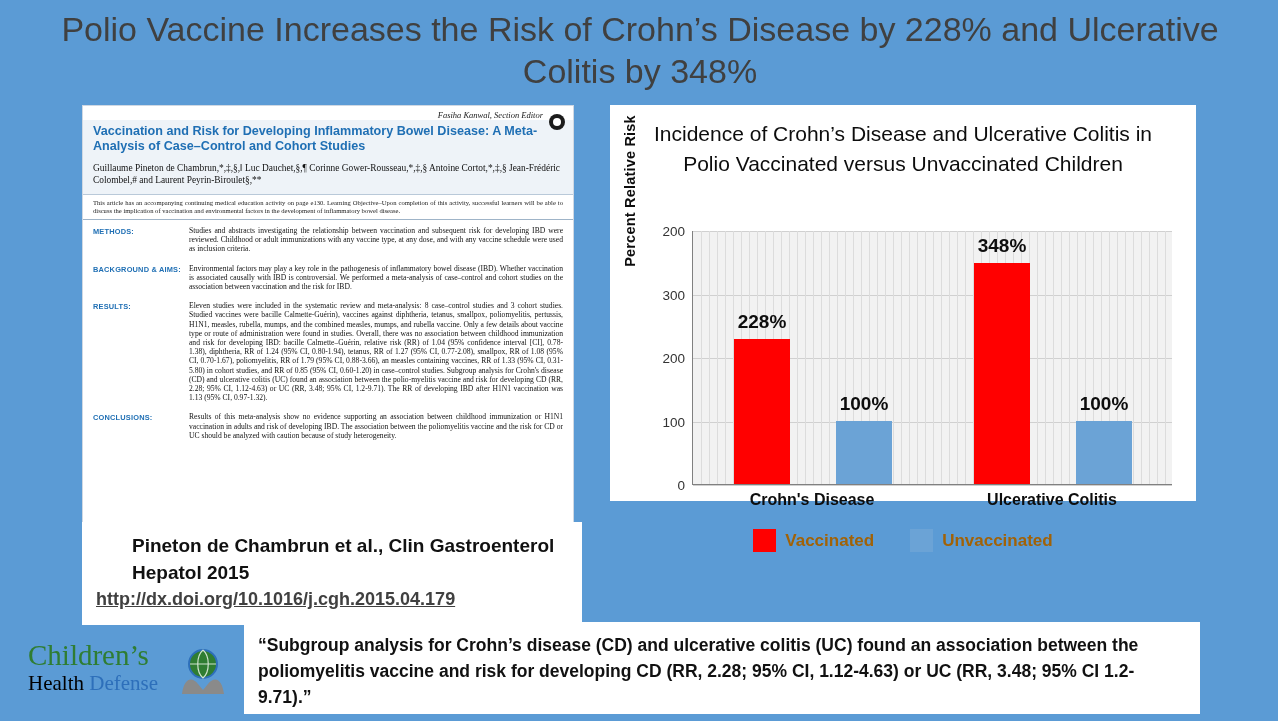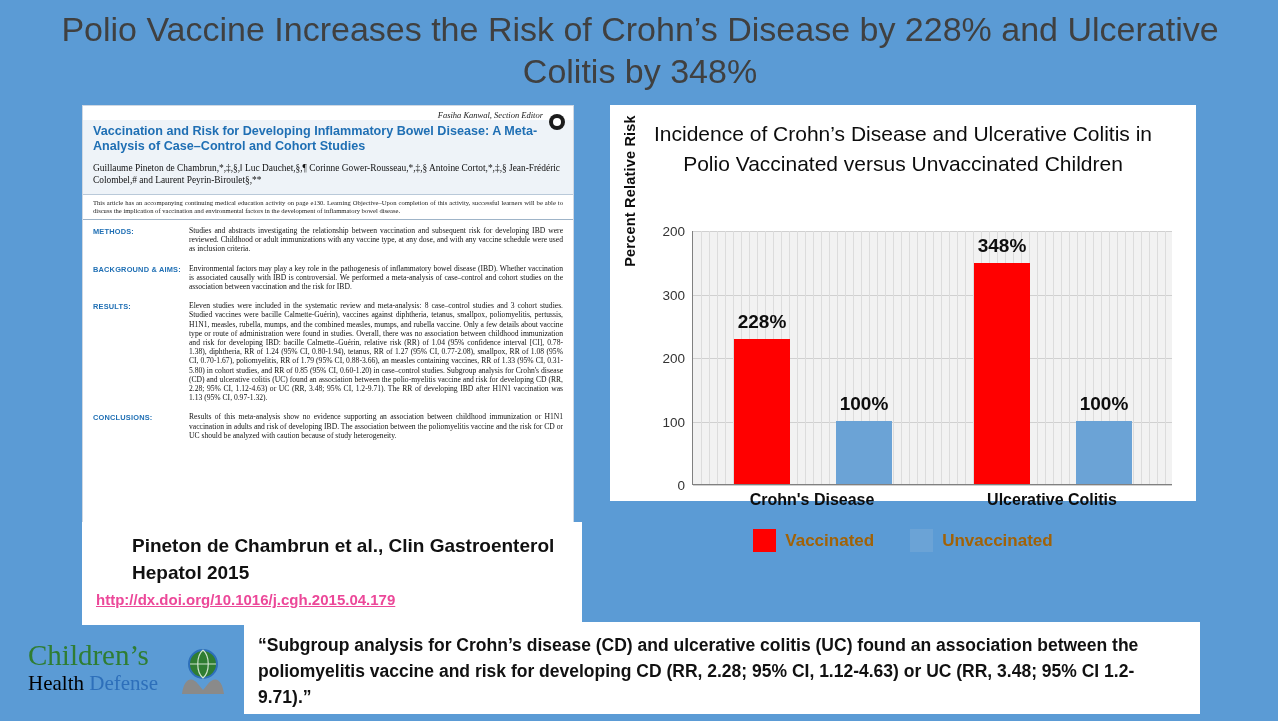--- a/index.html
+++ b/index.html
@@ -132,23 +132,23 @@
   }
   .citation-text {
     font-size: 19px;
     line-height: 27px;
     color: #111111;
     font-weight: bold;
     margin-left: 36px;
   }
   .citation-link {
     display: inline-block;
-    font-size: 15px;
+    font-size: 18px;
     line-height: 27px;
-    color: #ec4899;
+    color: #404040;
     font-weight: bold;
     text-decoration: underline;
     cursor: pointer;
   }
 
   
   .quote {
     position: absolute;
     left: 244px;
     top: 622px;

